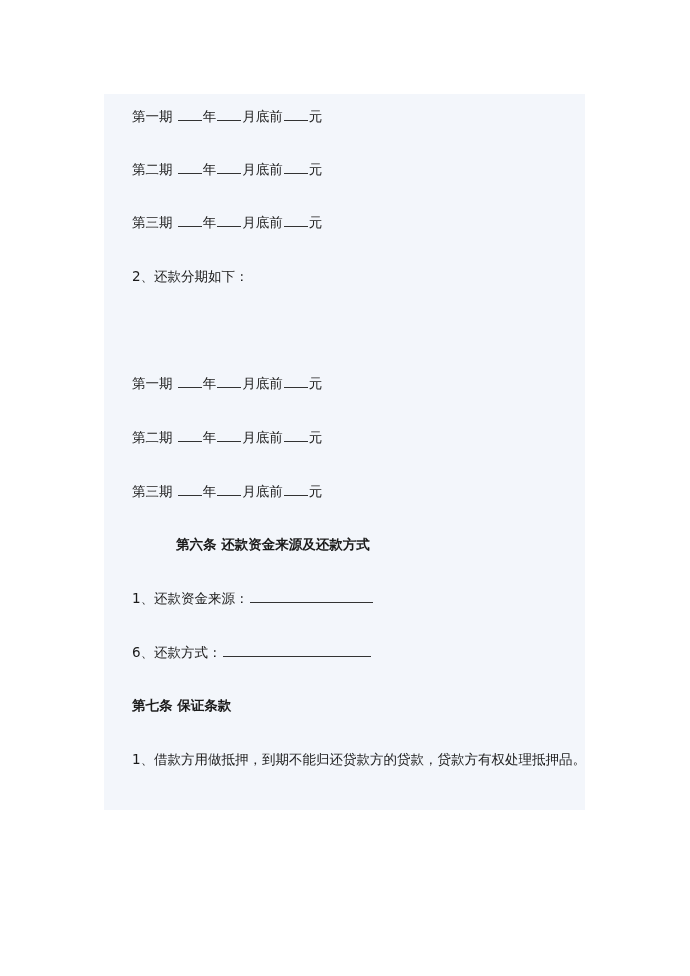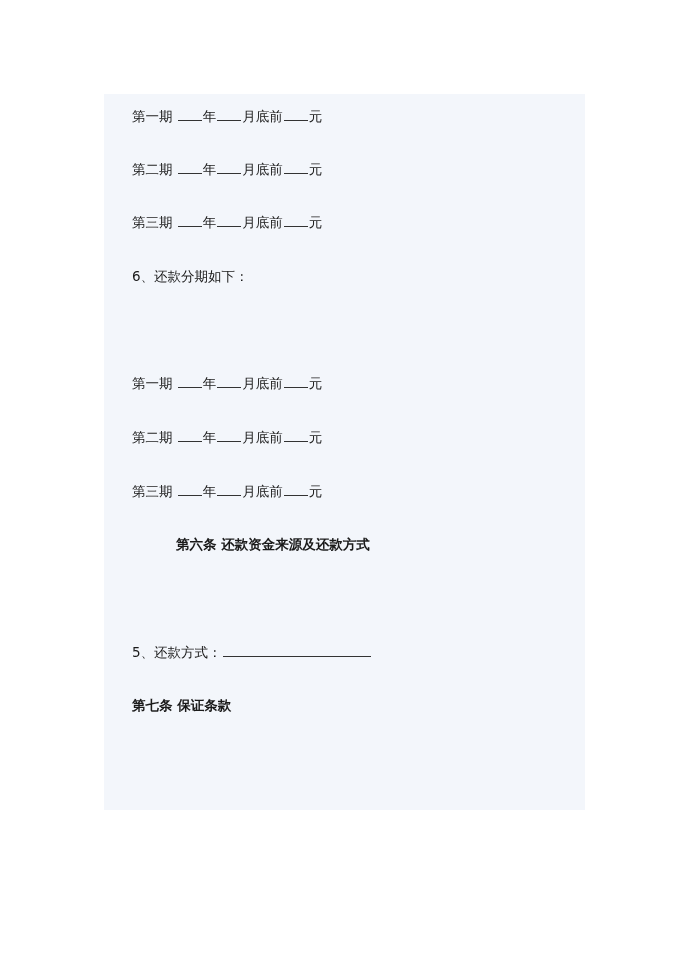--- a/index.html
+++ b/index.html
@@ -60,31 +60,35 @@
   <div class="line" style="top:101px;">
     <span>第一期 </span><span class="blank" style="width:24px;"></span><span>年</span><span class="blank" style="width:24px;"></span><span>月底前</span><span class="blank" style="width:24px;"></span><span>元</span>
   </div>
   <div class="line" style="top:154px;">
     <span>第二期 </span><span class="blank" style="width:24px;"></span><span>年</span><span class="blank" style="width:24px;"></span><span>月底前</span><span class="blank" style="width:24px;"></span><span>元</span>
   </div>
   <div class="line" style="top:207px;">
     <span>第三期 </span><span class="blank" style="width:24px;"></span><span>年</span><span class="blank" style="width:24px;"></span><span>月底前</span><span class="blank" style="width:24px;"></span><span>元</span>
   </div>
 
-  <div class="line" style="top:261px;">6、还款分期如下：</div>
+  <div class="line" style="top:261px;">2、还款分期如下：</div>
 
   <div class="line" style="top:368px;">
     <span>第一期 </span><span class="blank" style="width:24px;"></span><span>年</span><span class="blank" style="width:24px;"></span><span>月底前</span><span class="blank" style="width:24px;"></span><span>元</span>
   </div>
   <div class="line" style="top:422px;">
     <span>第二期 </span><span class="blank" style="width:24px;"></span><span>年</span><span class="blank" style="width:24px;"></span><span>月底前</span><span class="blank" style="width:24px;"></span><span>元</span>
   </div>
   <div class="line" style="top:476px;">
     <span>第三期 </span><span class="blank" style="width:24px;"></span><span>年</span><span class="blank" style="width:24px;"></span><span>月底前</span><span class="blank" style="width:24px;"></span><span>元</span>
   </div>
 
   <div class="line bold" style="top:529px;margin-left:44px;">第六条 还款资金来源及还款方式</div>
+  <div class="line" style="top:583px;">
+    <span>1、还款资金来源：</span><span class="blank" style="width:123px;"></span>
+  </div>
   <div class="line" style="top:637px;">
-    <span>5、还款方式：</span><span class="blank" style="width:148px;"></span>
+    <span>6、还款方式：</span><span class="blank" style="width:148px;"></span>
   </div>
 
   <div class="line bold" style="top:690px;">第七条 保证条款</div>
+  <div class="line" style="top:744px;">1、借款方用做抵押，到期不能归还贷款方的贷款，贷款方有权处理抵押品。</div>
 </div>
 
 </body></html>

